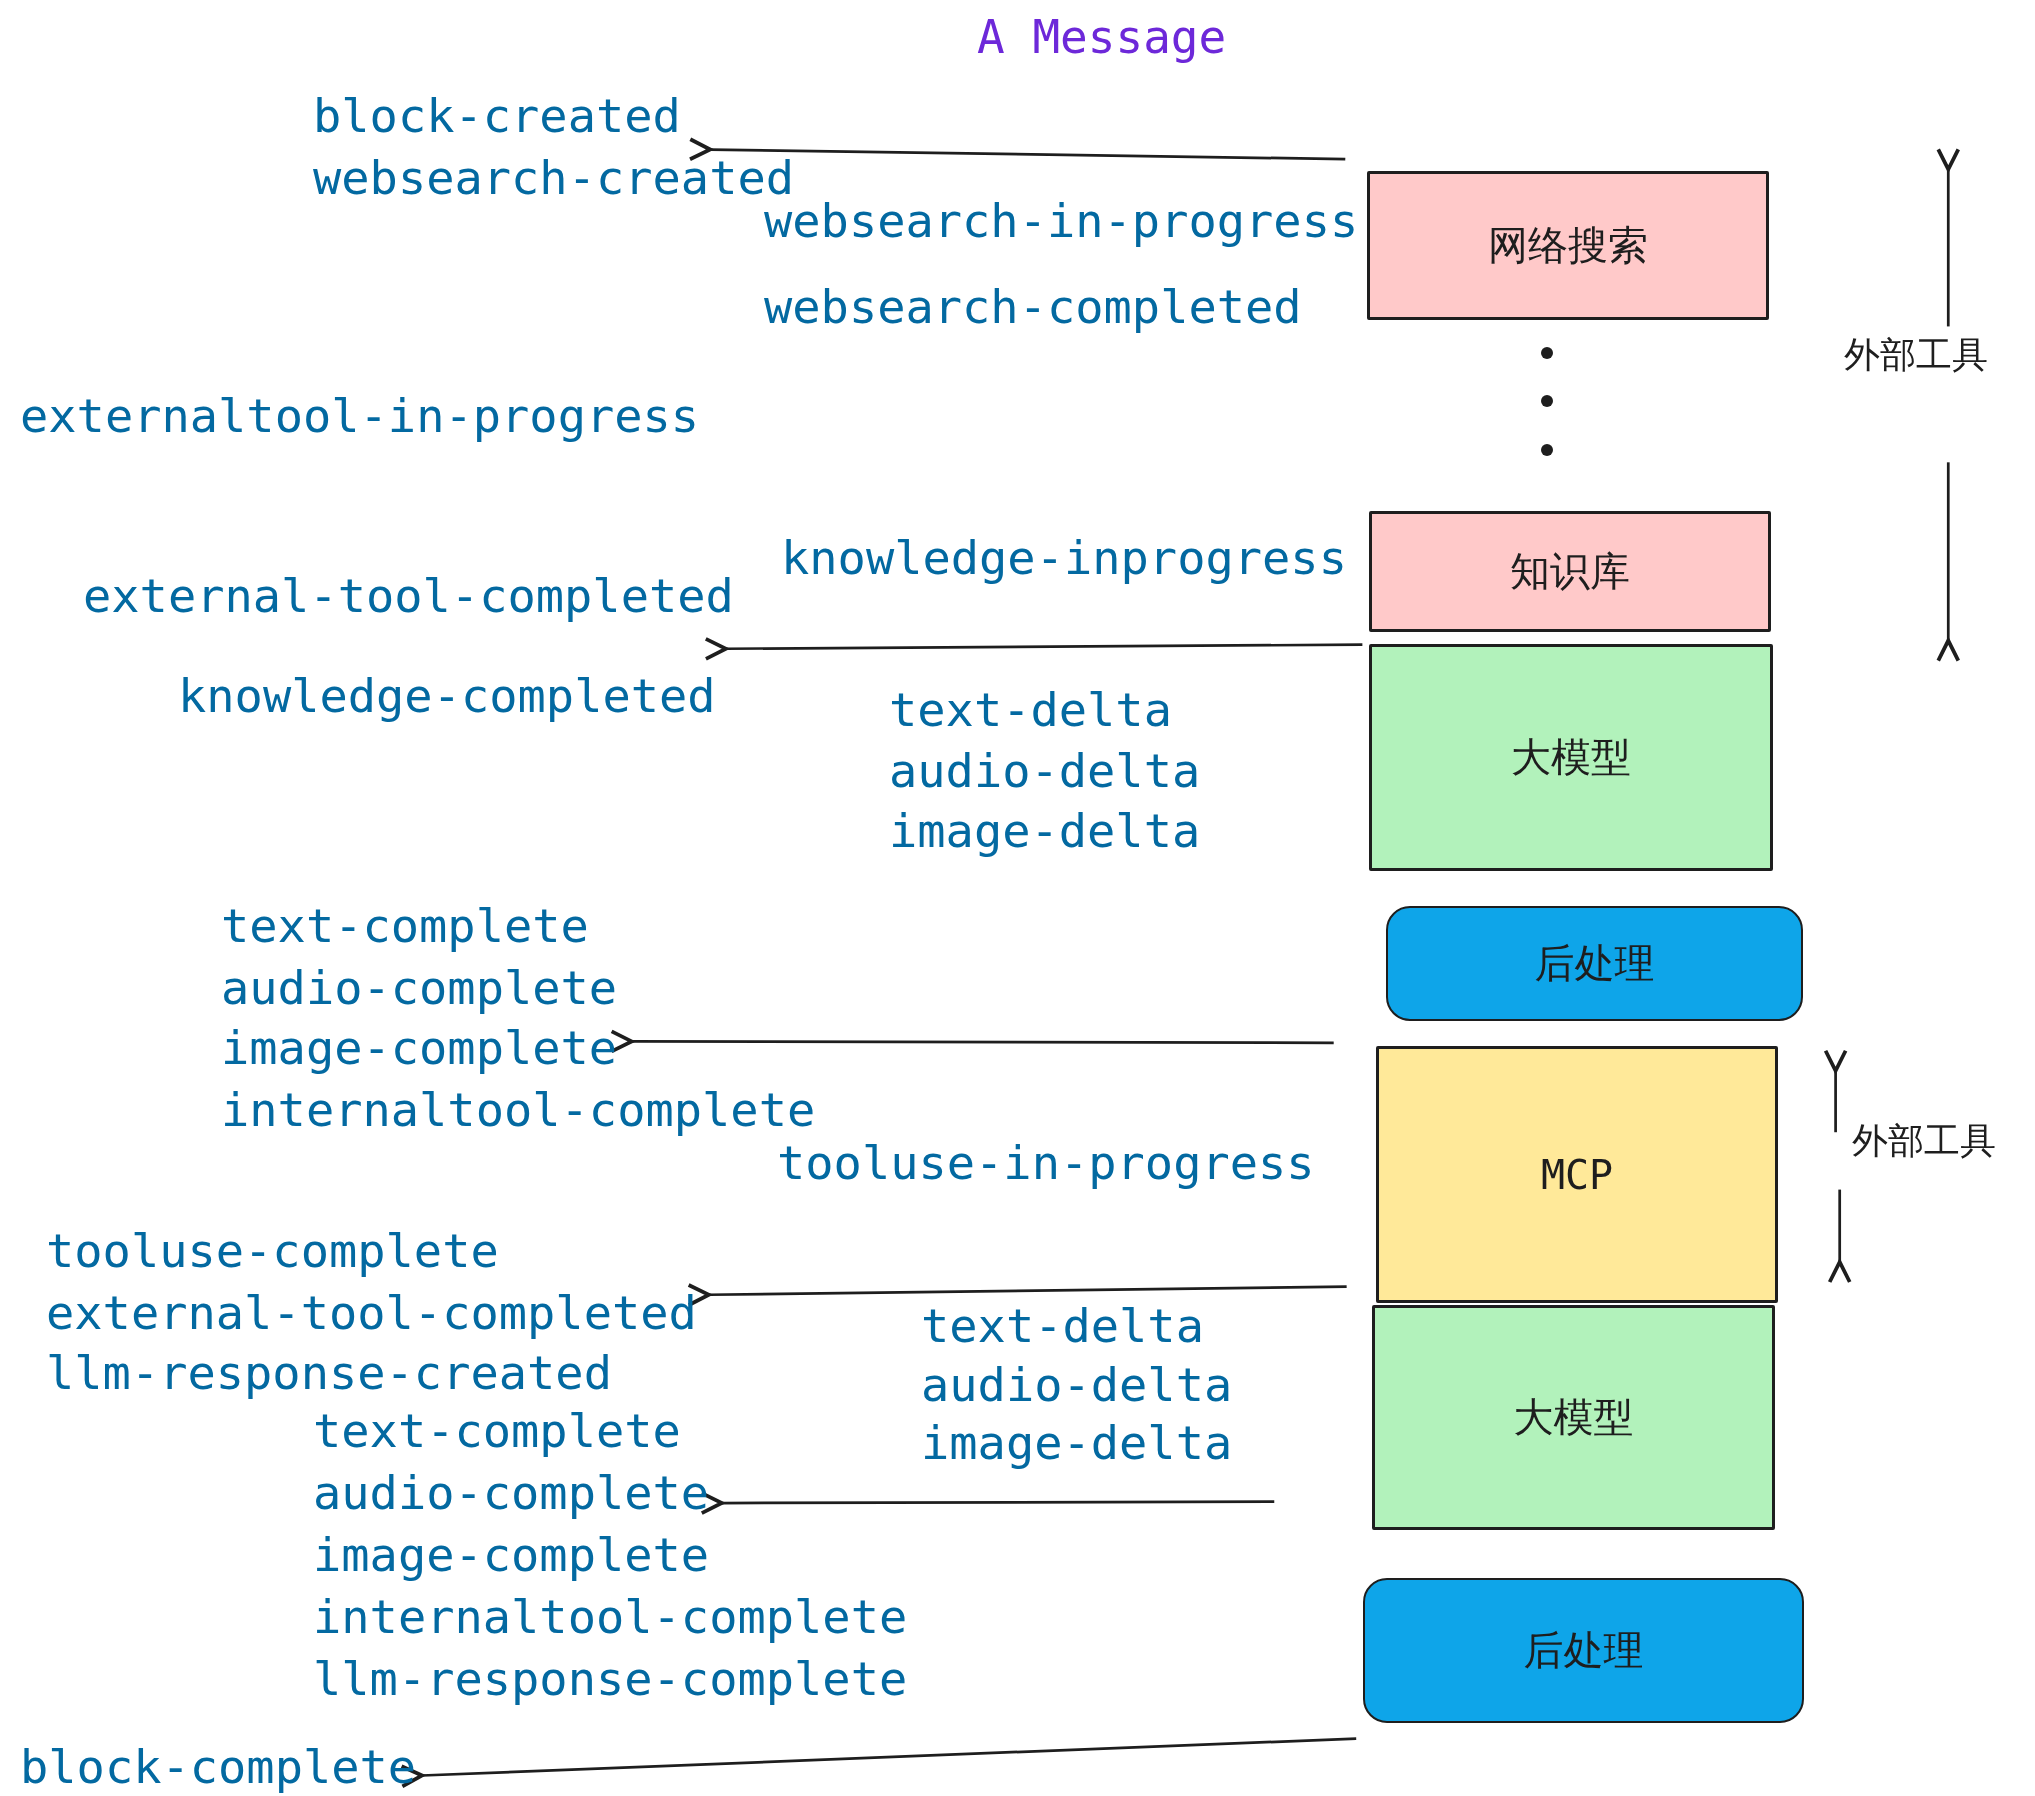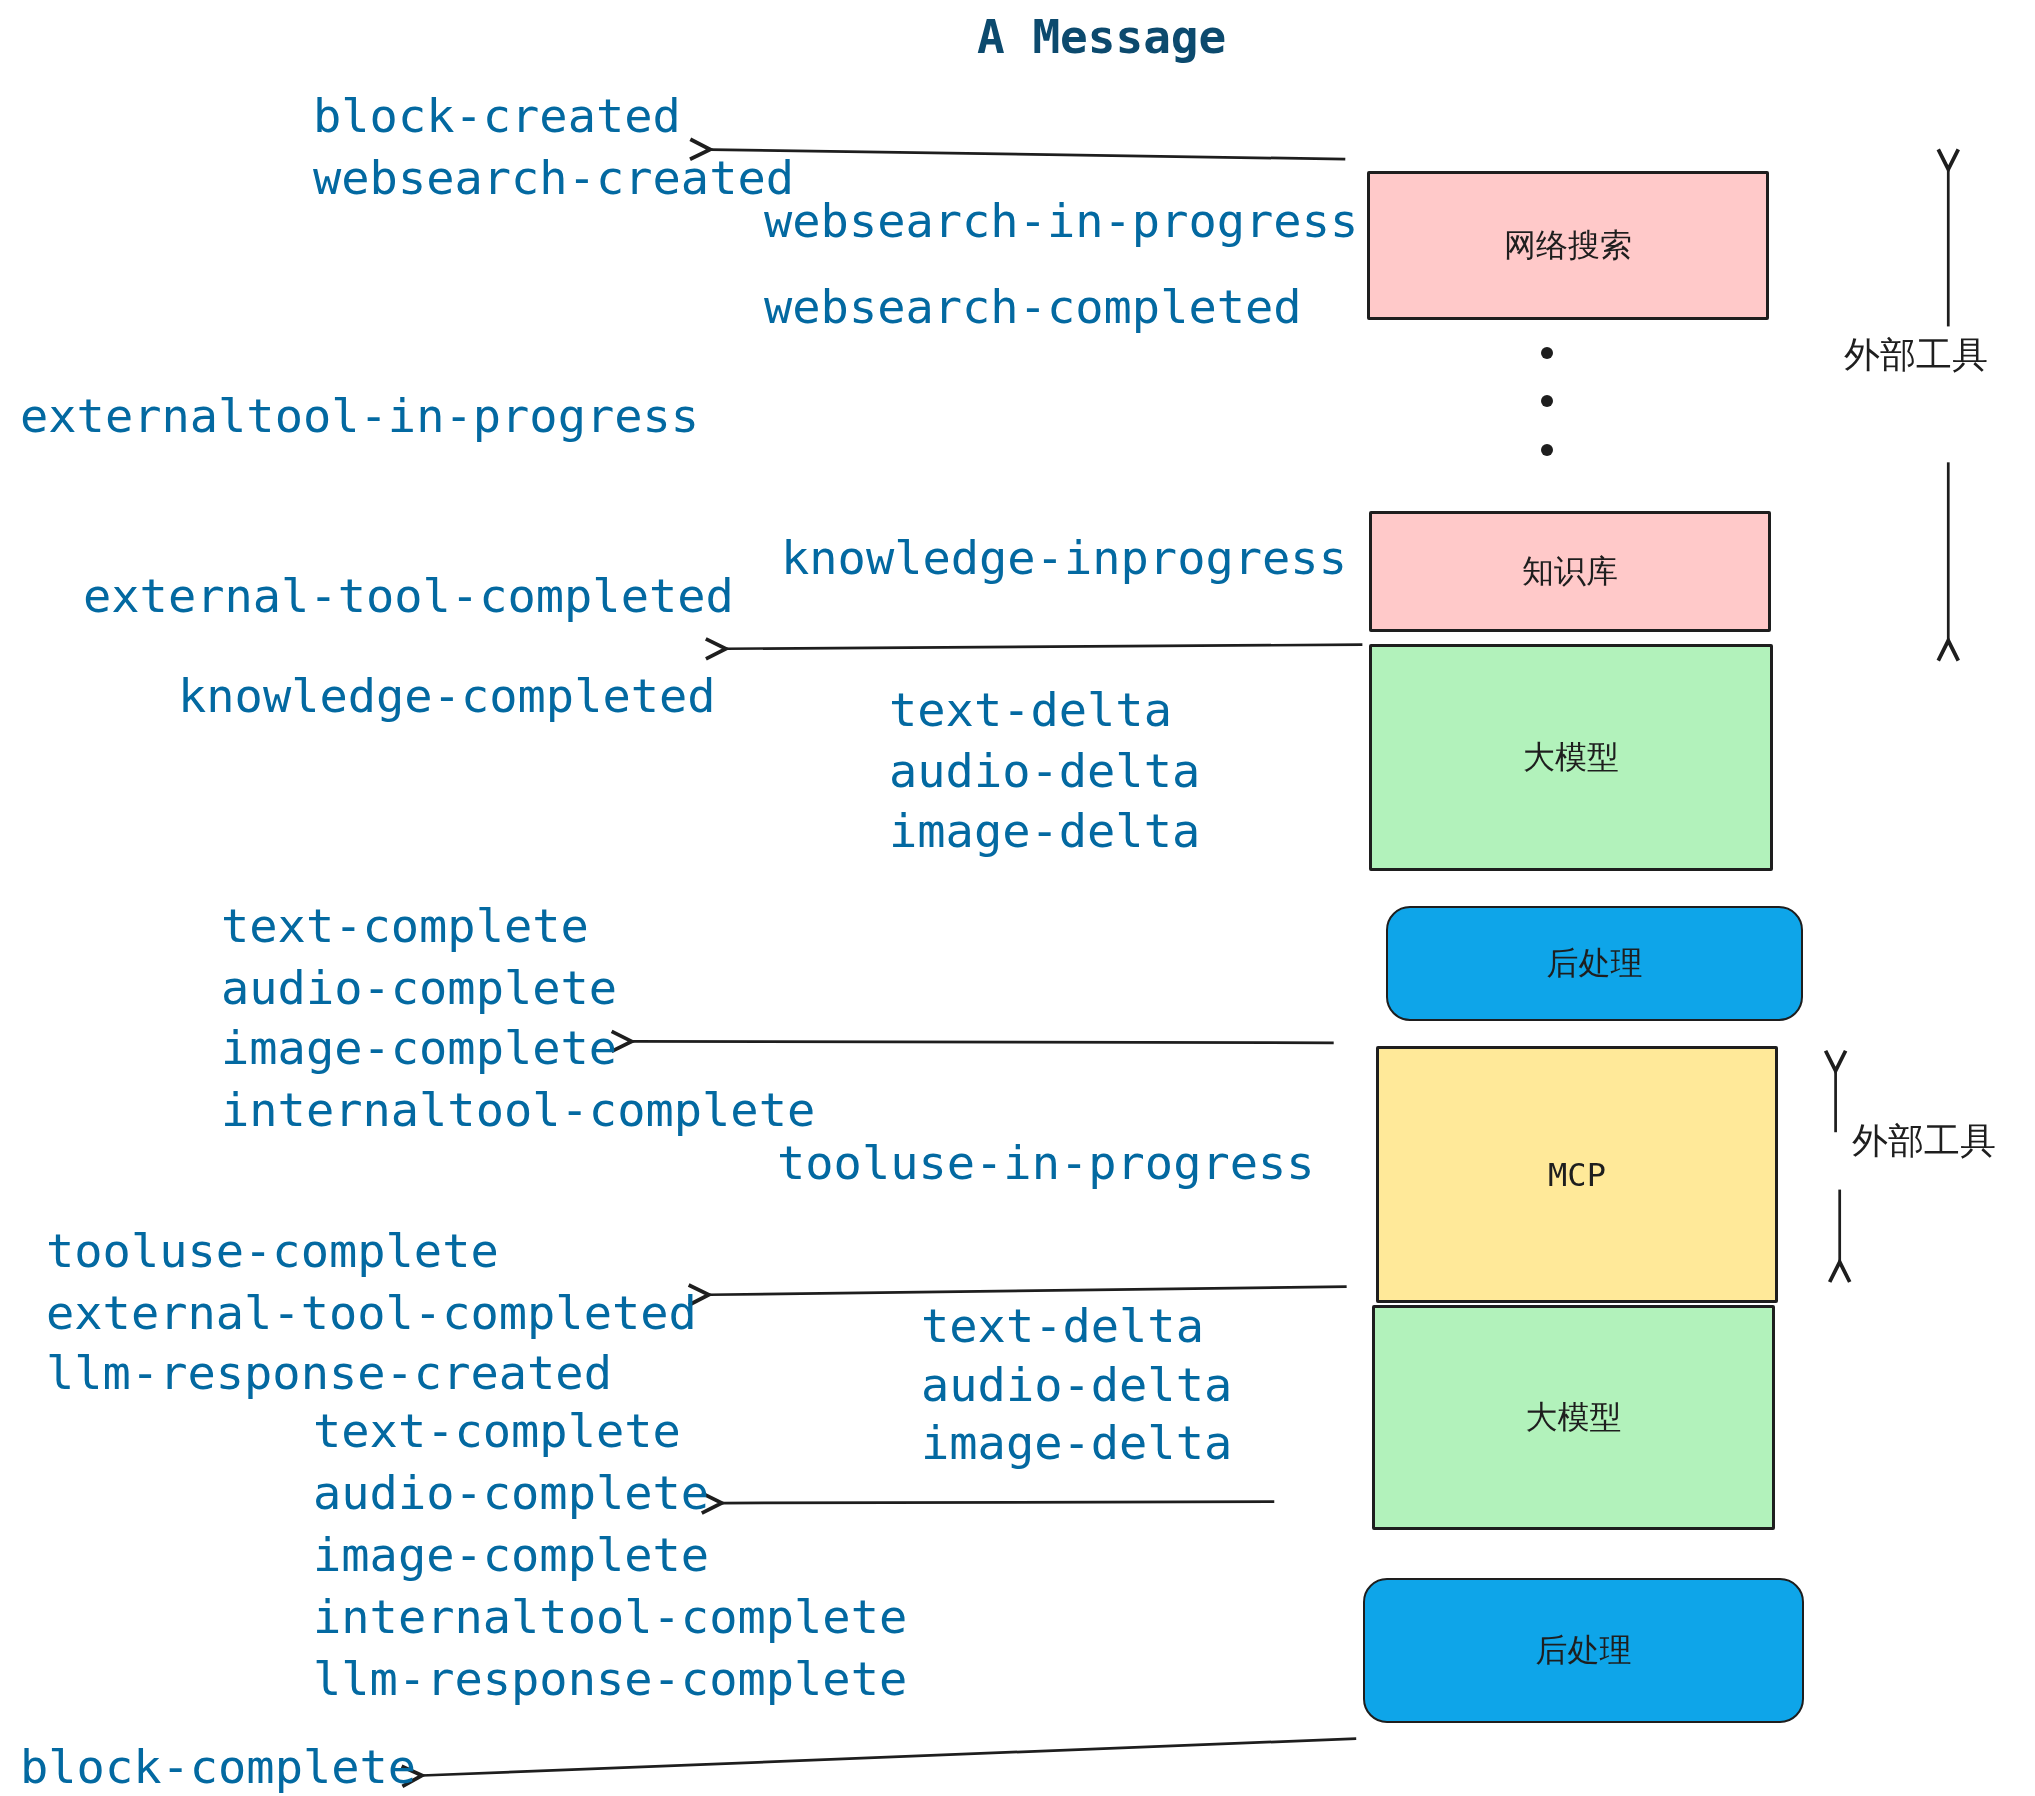--- a/index.html
+++ b/index.html
@@ -18,33 +18,33 @@
     font-family: "DejaVu Sans Mono", monospace;
     font-size: 47px;
     line-height: 1;
     color: #0369a1;
     white-space: nowrap;
   }
   .title {
     position: absolute;
     font-family: "DejaVu Sans Mono", monospace;
     font-size: 46px;
-    font-weight: 700;
-    color: #0c4a6e;
+    font-weight: 400;
+    color: #6d28d9;
     white-space: nowrap;
   }
   .box {
     position: absolute;
     border: 3.4px solid #1e1e1e;
     border-radius: 2px;
     display: flex;
     align-items: center;
     justify-content: center;
     font-family: "DejaVu Sans", sans-serif;
-    font-size: 32px;
+    font-size: 40px;
     color: #1e1e1e;
     white-space: nowrap;
   }
   .box.thin { border-width: 2px; }
   .box.mono { font-family: "DejaVu Sans Mono", monospace; }
   .pink   { background: #ffc9c9; }
   .green  { background: #b2f2bb; }
   .yellow { background: #ffe999; }
   .white  { background: #0ea5e9; border-radius: 24px; }
   .side-label {

